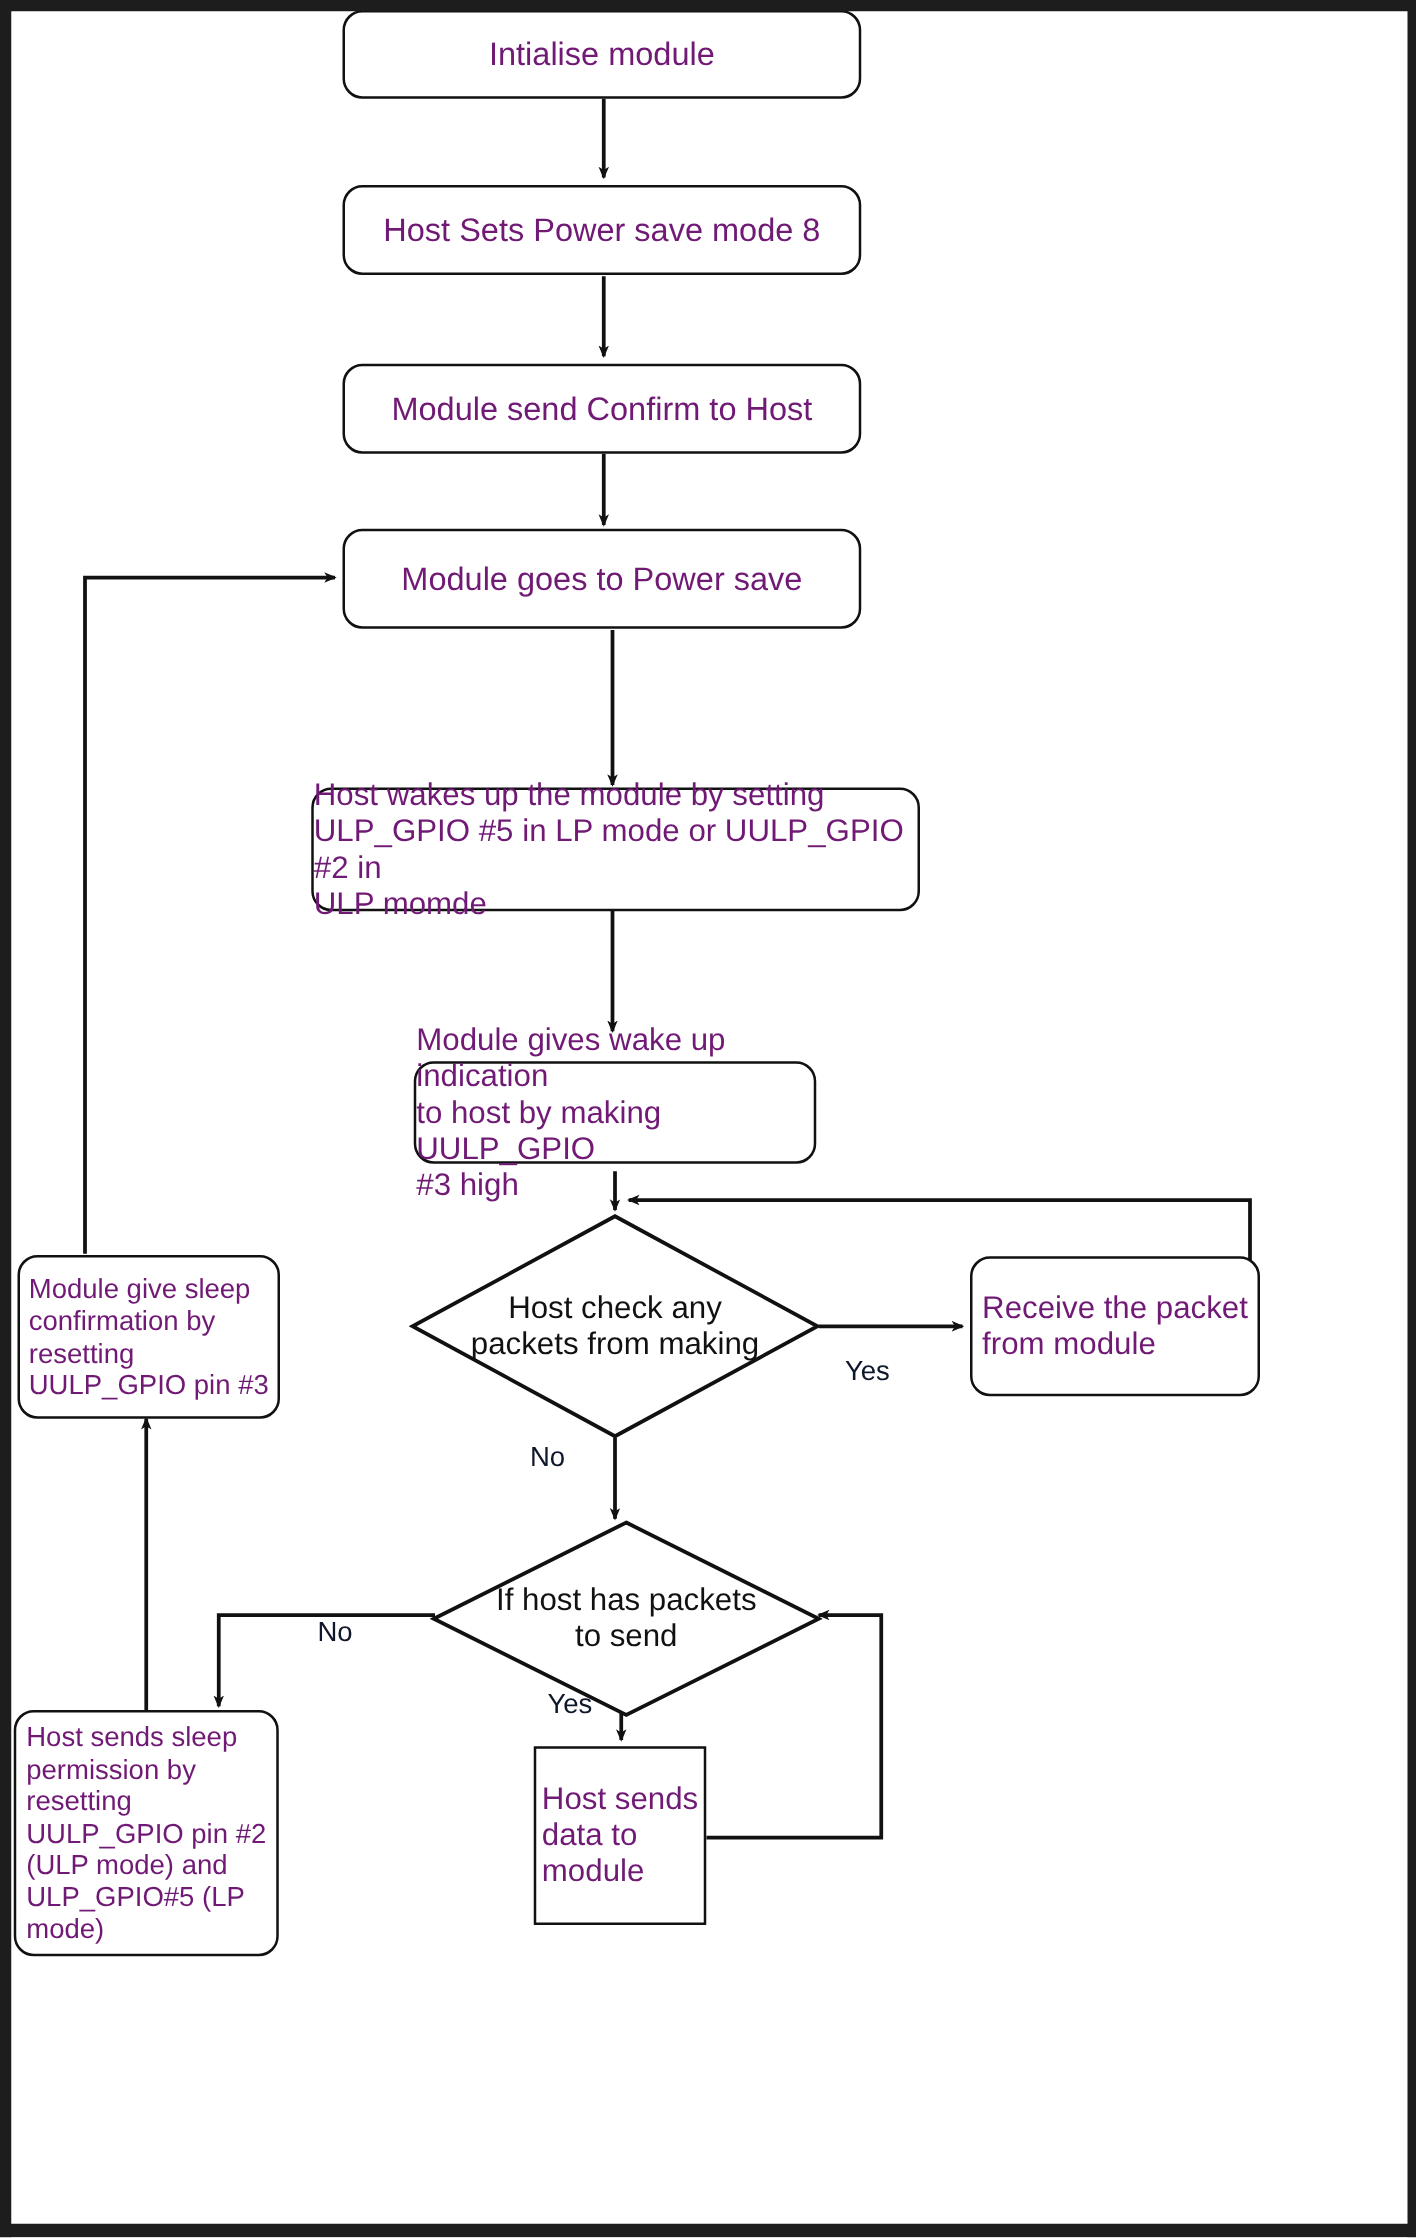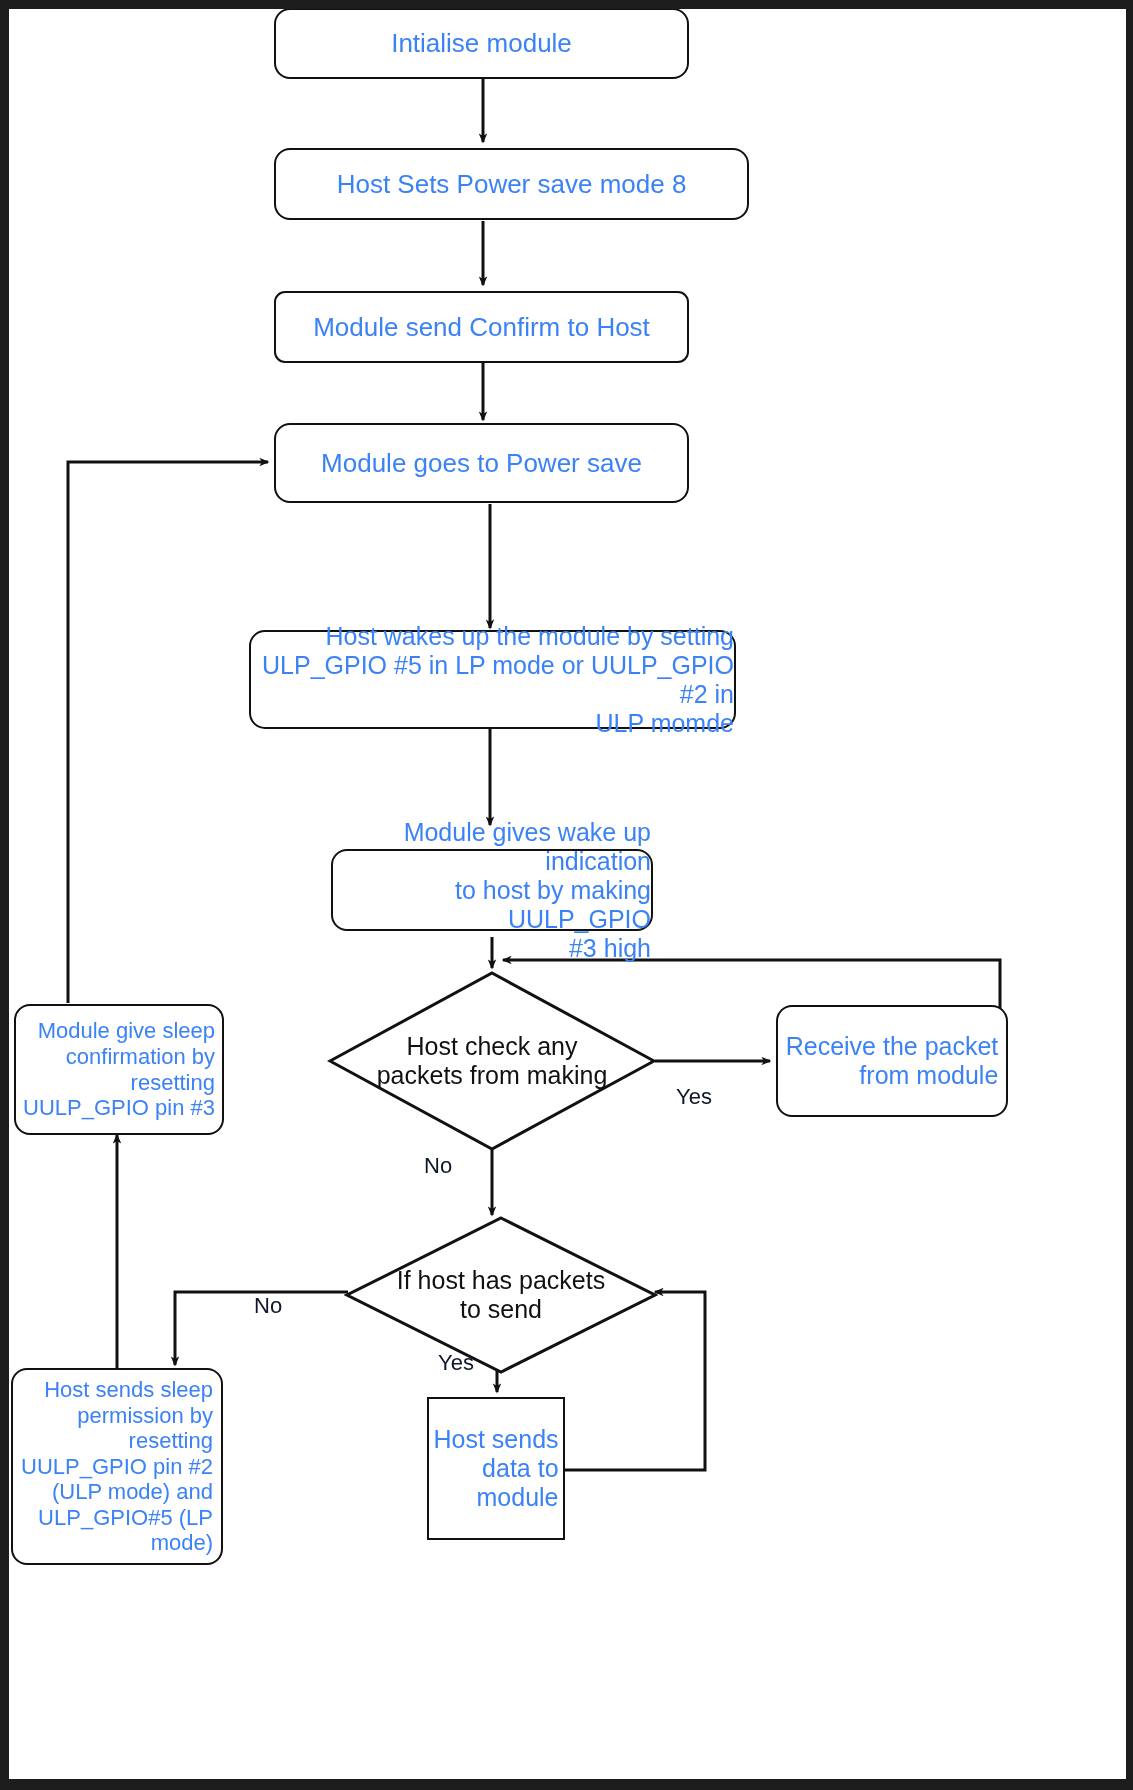--- a/index.html
+++ b/index.html
@@ -31,22 +31,22 @@
     width: 1133px;
     height: 1790px;
   }
 
   .node {
     position: absolute;
     box-sizing: border-box;
     display: flex;
     align-items: center;
     justify-content: center;
-    text-align: right;
-    color: #3b82f6;
+    text-align: left;
+    color: #701a75;
     background: #ffffff;
     border: 2px solid #111111;
     line-height: 1.16;
     white-space: pre-line;
   }
   .node.rounded { border-radius: 16px; }
   .node.sharp   { border-radius: 0; }
 
   .diamond-wrap {
     position: absolute;
@@ -112,23 +112,23 @@
       <path d="M565,1470 L705,1470 L705,1292 L655,1292" marker-end="url(#ah)"></path>
 
       <path d="M117,1368 L117,1135" marker-end="url(#ah)"></path>
 
       <path d="M68,1003 L68,462 L268,462" marker-end="url(#ah)"></path>
     </g>
   </svg>
 
   <div class="node rounded fs-26" style="left:274px; top:8px; width:415px; height:71px;">Intialise module</div>
 
-  <div class="node rounded fs-26" style="left:274px; top:148px; width:475px; height:72px;">Host Sets Power save mode 8</div>
+  <div class="node rounded fs-26" style="left:274px; top:148px; width:415px; height:72px;">Host Sets Power save mode 8</div>
 
-  <div class="node rounded fs-26" style="left:274px; top:291px; width:415px; height:72px;border-radius:11px;">Module send Confirm to Host</div>
+  <div class="node rounded fs-26" style="left:274px; top:291px; width:415px; height:72px;">Module send Confirm to Host</div>
 
   <div class="node rounded fs-26" style="left:274px; top:423px; width:415px; height:80px;">Module goes to Power save</div>
 
   <div class="node rounded fs-25" style="left:249px; top:630px; width:487px; height:99px;">Host wakes up the module by setting
 ULP_GPIO #5 in LP mode or UULP_GPIO #2 in
 ULP momde</div>
 
   <div class="node rounded fs-25" style="left:331px; top:849px; width:322px; height:82px;">Module gives wake up indication
 to host by making UULP_GPIO
 #3 high</div>

